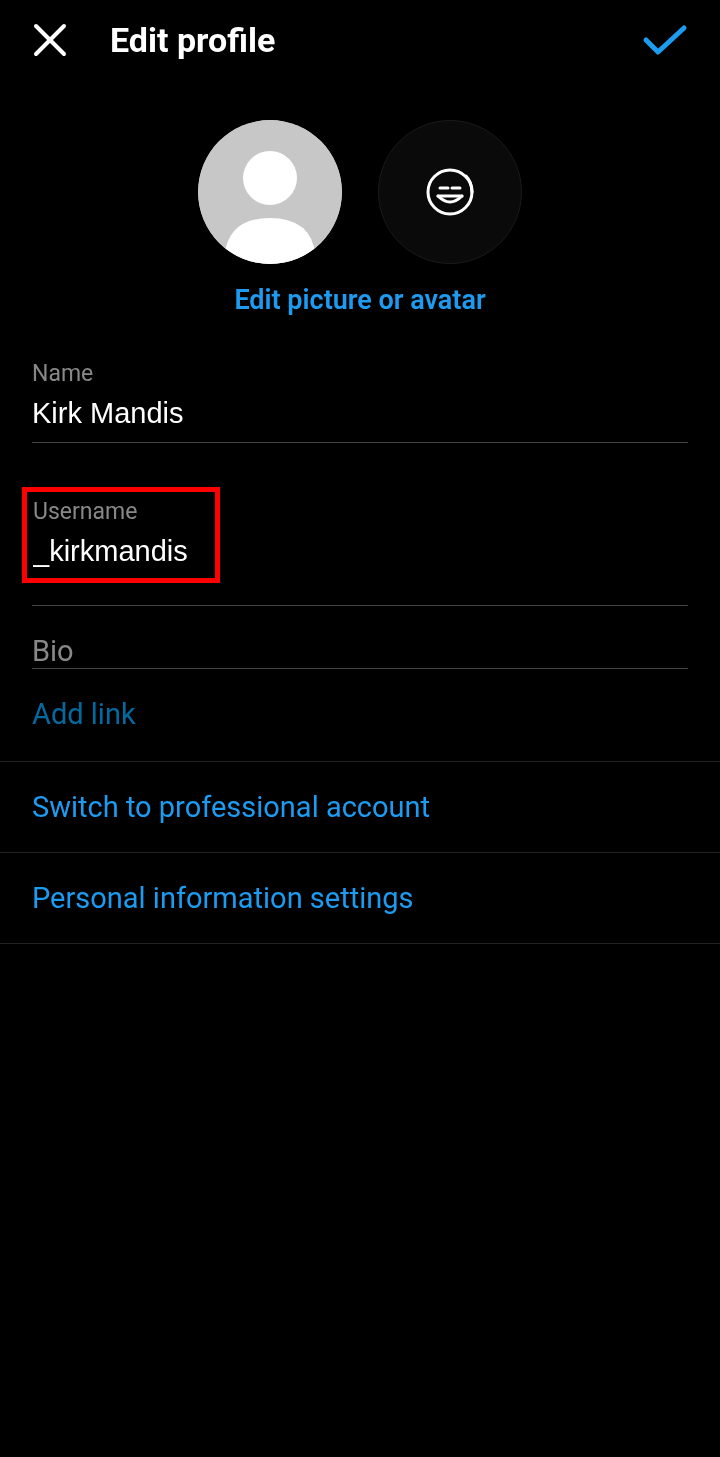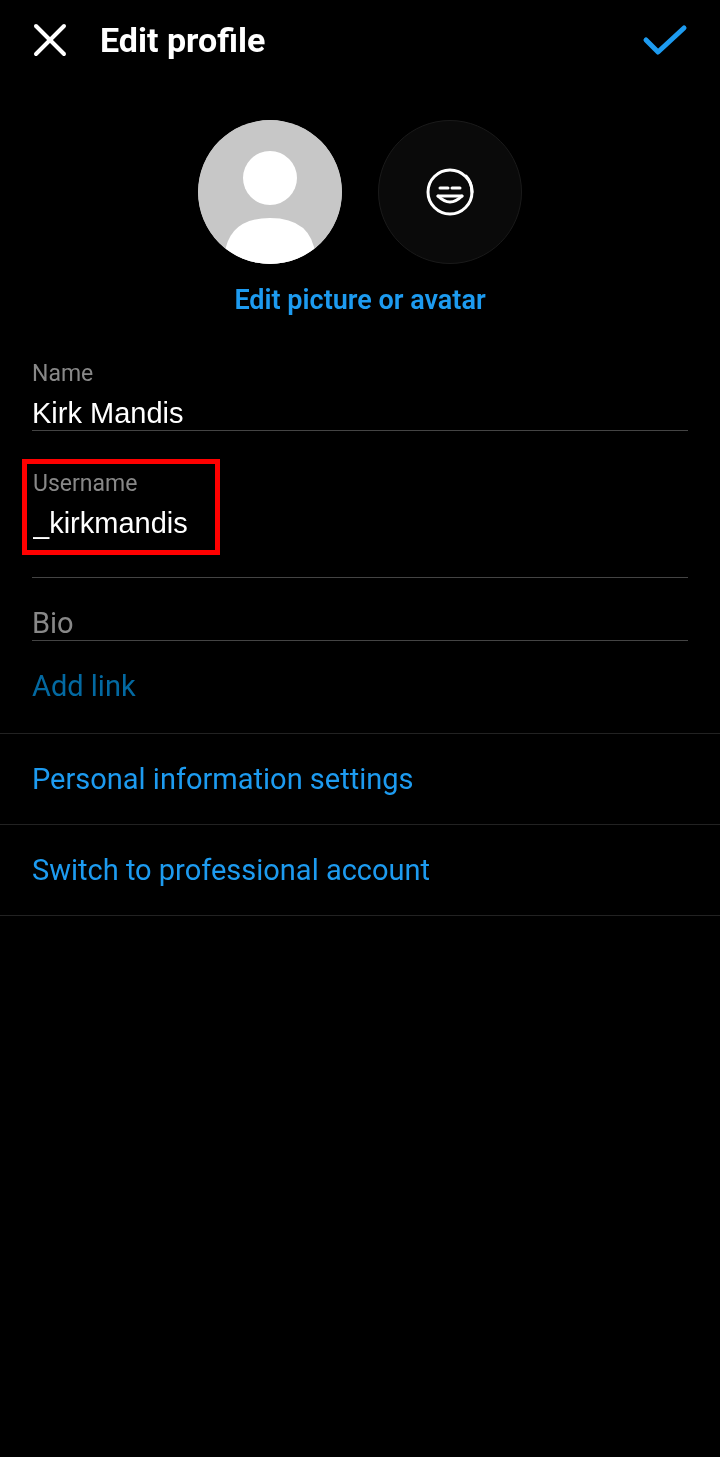--- a/index.html
+++ b/index.html
@@ -12,21 +12,21 @@
       height: 1457px;
       background: #000;
       color: #fff;
       font-family: -apple-system, BlinkMacSystemFont, "Segoe UI", Roboto, Helvetica, Arial, sans-serif;
       overflow: hidden;
     }
     .header {
       display: flex;
       align-items: center;
       padding: 20px 30px;
-      gap: 30px;
+      gap: 40px;
     }
     .close-icon {
       width: 40px;
       height: 40px;
       display: flex;
       align-items: center;
       justify-content: center;
       cursor: pointer;
     }
     .close-icon svg {
@@ -85,21 +85,22 @@
       font-size: 27px;
       font-weight: 600;
       cursor: pointer;
     }
     .form-section {
       padding: 0 32px;
       margin-top: 44px;
     }
     .field-group {
       border-bottom: 1px solid #444;
-      margin-bottom: 28px;
+      padding-bottom: 12px;
+      margin-bottom: 44px;
     }
     .field-label {
       color: #888;
       font-size: 23px;
       margin-bottom: 10px;
     }
     .field-value {
       color: #fff;
       font-size: 29px;
       background: transparent;
@@ -203,15 +204,15 @@
   </div>
 
   <div class="bio-group">
     <div class="bio-label">Bio</div>
   </div>
 
   <div class="add-link">Add link</div>
 </div>
 
 <div class="divider-section">
+  <div class="link-row">Switch to professional account</div>
   <div class="link-row">Personal information settings</div>
-  <div class="link-row">Switch to professional account</div>
 </div>
 
 </body></html>

